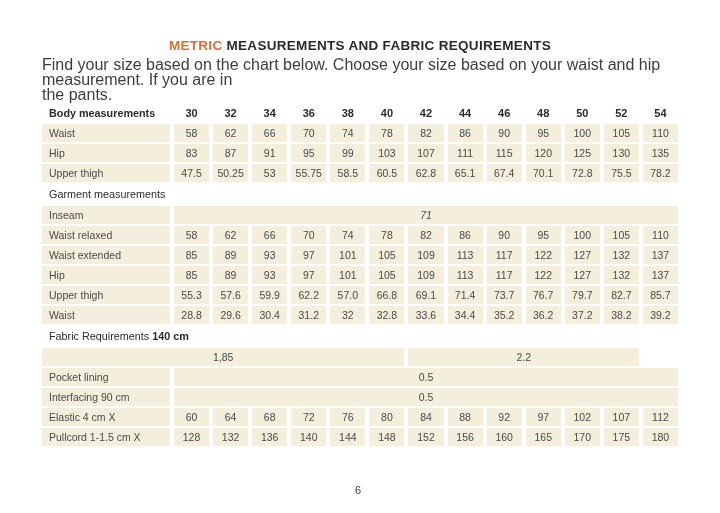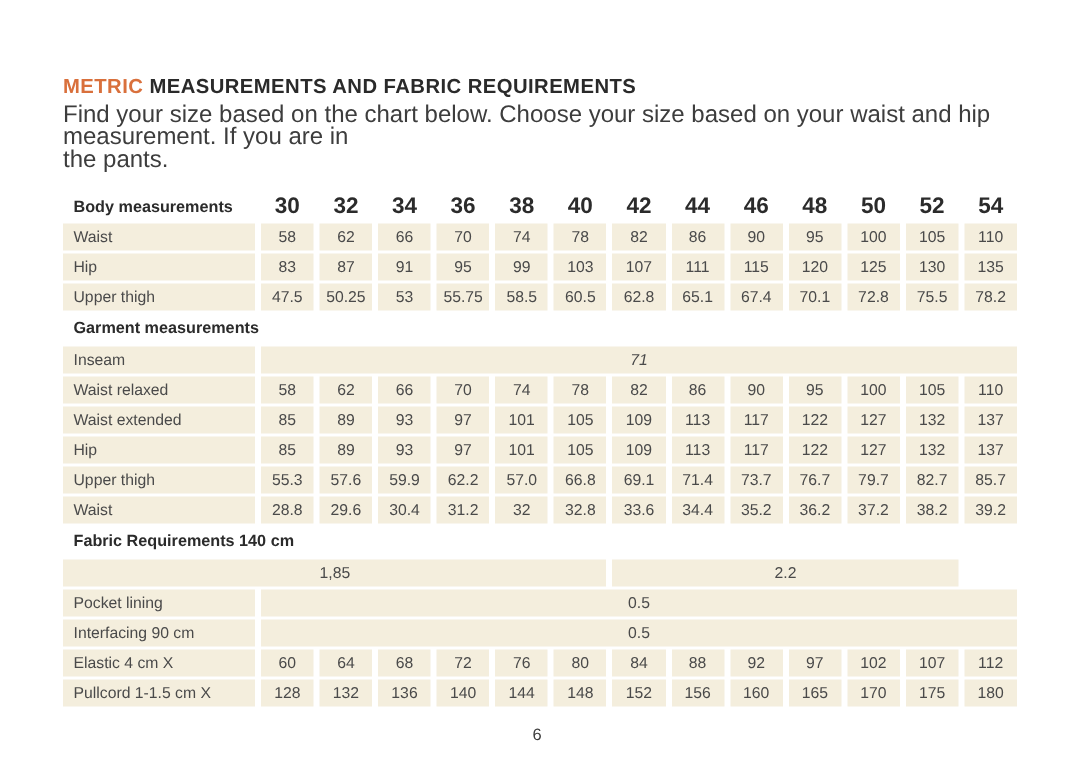--- a/index.html
+++ b/index.html
@@ -3,50 +3,50 @@
 <meta charset="utf-8">
 <style>
   html, body { margin:0; padding:0; background:#ffffff; }
   body {
     width:720px; height:513px; position:relative; overflow:hidden;
     font-family:"Liberation Sans", sans-serif;
     -webkit-font-smoothing:antialiased;
   }
   .content { position:absolute; left:42px; top:38px; width:636px; }
 
-  .title { margin:12px 0 4px 0; font-size:13.5px; font-weight:bold; letter-spacing:0.3px; color:#2a2a2a; }
+  .title { margin:0 0 4px 0; font-size:13.5px; font-weight:bold; letter-spacing:0.3px; color:#2a2a2a;text-align:center; }
   .title .accent { color:#d9703c; }
 
   .intro { font-size:16px; line-height:15px; color:#3d3d3d; }
 
-  .size-table { margin-top:15px; }
+  .size-table { margin-top:2px; }
   .t-row {
     display:grid;
     grid-template-columns:128px repeat(13, 1fr);
     column-gap:4px;
     height:18px;
     margin-bottom:2px;
   }
   .cell {
     background:#f4eedd;
     font-size:10.5px; color:#4a4a4a;
     display:flex; align-items:center; justify-content:center;
     white-space:nowrap; overflow:hidden;
   }
   .cell.label { justify-content:flex-start; padding-left:7px; }
   .t-row.header { height:17px; margin-bottom:3px; }
-  .t-row.header .cell { background:transparent; font-weight:bold; color:#2b2b2b; font-size:15px; }
+  .t-row.header .cell { background:transparent; font-weight:bold; color:#2b2b2b; font-size:11px; }
   .t-row.header .cell.label { font-size:10.8px; }
 
   .section {
     height:16px; margin:4px 0 4px 0;
     display:flex; align-items:center;
     padding-left:7px; font-size:10.8px; color:#2b2b2b;
   }
-  .section .bold { font-weight:bold; }
+  .section .bold { font-weight:normal; }
   .section .regular { font-weight:bold; white-space:pre;text-align:right; }
 
   .page-number {
     position:absolute; left:0; top:484px; width:716px;
     text-align:center; font-size:11px; color:#3d3d3d;
   }
 </style>
 </head>
 <body>
 

